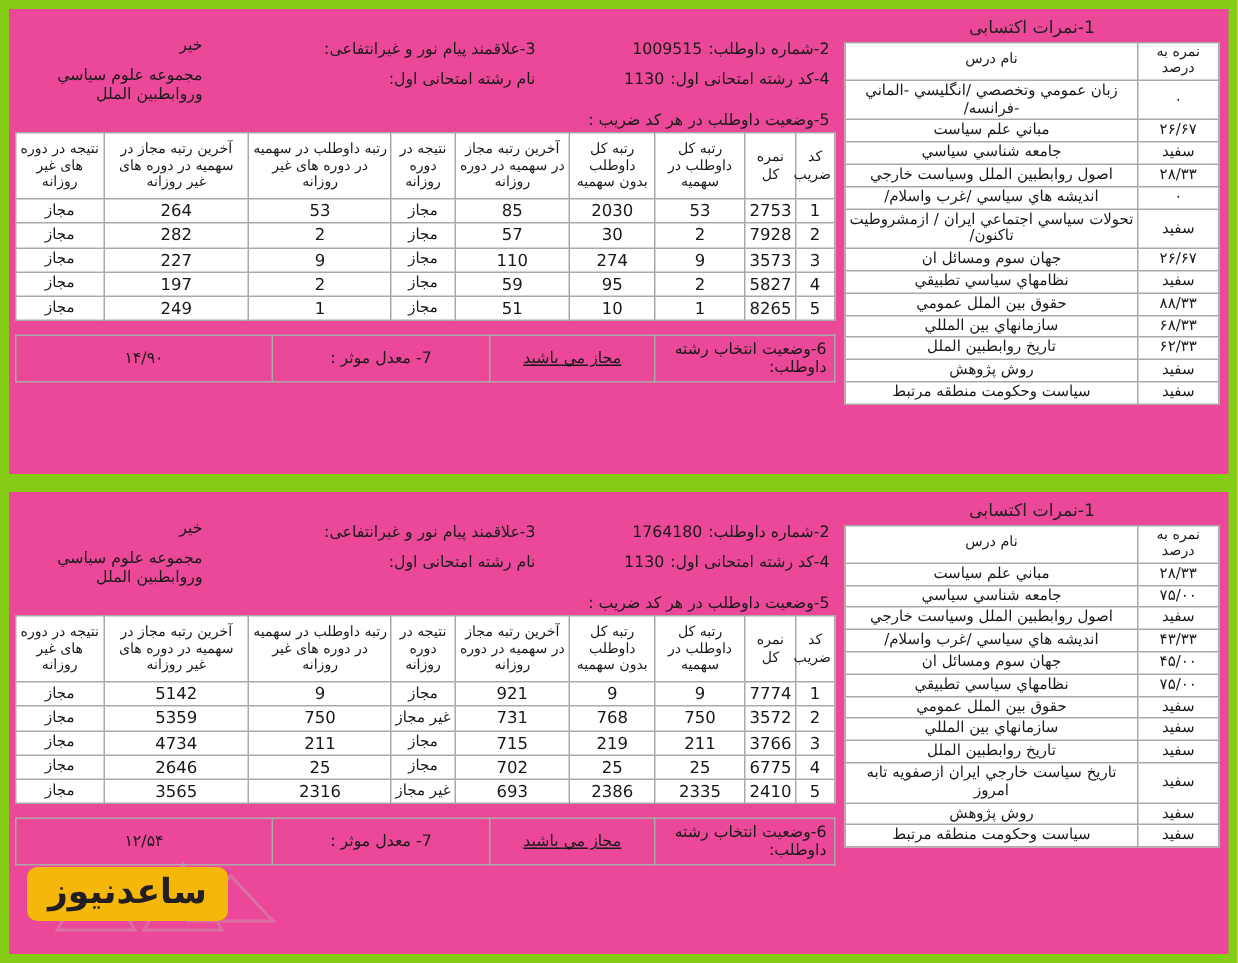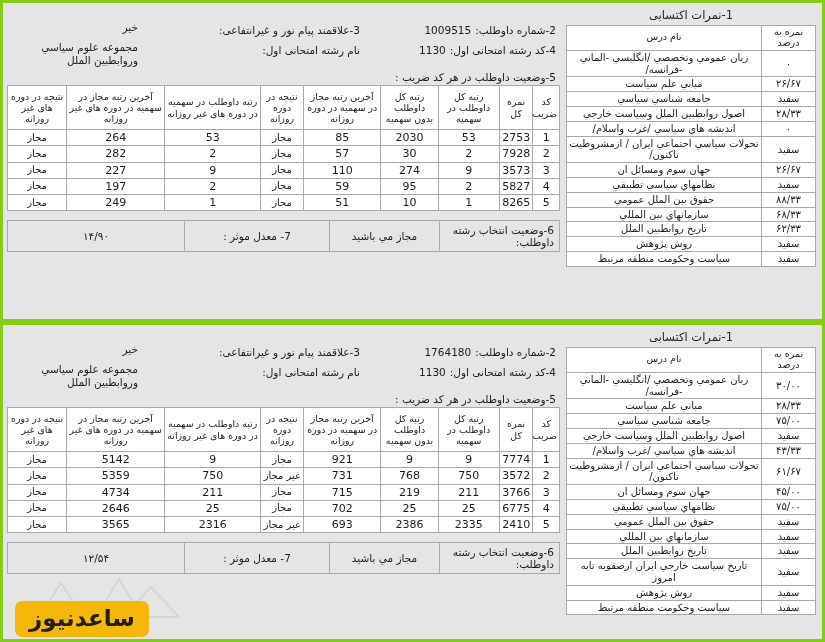--- a/index.html
+++ b/index.html
@@ -15,22 +15,22 @@
     position: relative;
     width: 825px; height: 642px;
     background: #ffffff;
     display: flex;
     flex-direction: column;
   }
 
   
   .panel {
     position: relative;
-    border: 3px solid #84cc16;
-    background: #e5e5e5;
+    border: 6px solid #84cc16;
+    background: #ec4899;
     overflow: hidden;
     direction: rtl;
   }
   .panel-1 { height: 322px; }
   .panel-2 { height: 320px; margin-top: 0; }
   .panel-inner {
     position: relative;
     width: 100%;
     height: 100%;
     padding: 4px 6px 0 6px;
@@ -140,29 +140,29 @@
     margin-top: 9px;
   }
   table.status td {
     border: 1px solid #a9a9a9;
     font-size: 10.5px;
     padding: 3px 5px;
     color: #1a1a1a;
     height: 20px;
   }
   td.st-label { width: 120px; text-align: right; border: none; padding-right: 2px; }
-  td.st-value { width: 110px; text-align: center; color: #c0392b; font-size: 10px; }
+  td.st-value { width: 110px; text-align: center; color: #c0392b; font-size: 10px; text-decoration: underline; }
   td.st-avglbl { width: 145px; text-align: center; }
   td.st-avgval { text-align: center; }
 
   
   .watermark {
     position: absolute;
     left: 12px;
-    bottom: 2px;
+    bottom: 22px;
     background: #f5b80a;
     color: #231f20;
     font-size: 23px;
     font-weight: bold;
     padding: 4px 14px 6px 14px;
     border-radius: 7px;
     letter-spacing: 0;
     z-index: 40;
     line-height: 1.15;
   }
@@ -374,43 +374,35 @@
       <div class="grades-wrap">
         <div class="grades-title">1-نمرات اکتسابی</div>
         <table class="grades">
           <thead>
             <tr>
               <th class="col-score">نمره به درصد</th>
               <th class="col-course">نام درس</th>
             </tr>
           </thead>
           <tbody id="grades-body-2">
-              <tr class="g-row-tall">
-                <td class="col-score">۳۰/۰۰</td>
-                <td>زبان عمومي وتخصصي /انگليسي -الماني -فرانسه/</td>
-              </tr>
               <tr>
                 <td class="col-score">۲۸/۳۳</td>
                 <td>مباني علم سياست</td>
               </tr>
               <tr>
                 <td class="col-score">۷۵/۰۰</td>
                 <td>جامعه شناسي سياسي</td>
               </tr>
               <tr>
                 <td class="col-score">سفید</td>
                 <td>اصول روابطبين الملل وسياست خارجي</td>
               </tr>
               <tr>
                 <td class="col-score">۴۳/۳۳</td>
                 <td>انديشه هاي سياسي /غرب واسلام/</td>
-              </tr>
-              <tr class="g-row-tall">
-                <td class="col-score">۶۱/۶۷</td>
-                <td>تحولات سياسي اجتماعي ايران / ازمشروطيت تاكنون/</td>
               </tr>
               <tr>
                 <td class="col-score">۴۵/۰۰</td>
                 <td>جهان سوم ومسائل ان</td>
               </tr>
               <tr>
                 <td class="col-score">۷۵/۰۰</td>
                 <td>نظامهاي سياسي تطبيقي</td>
               </tr>
               <tr>

